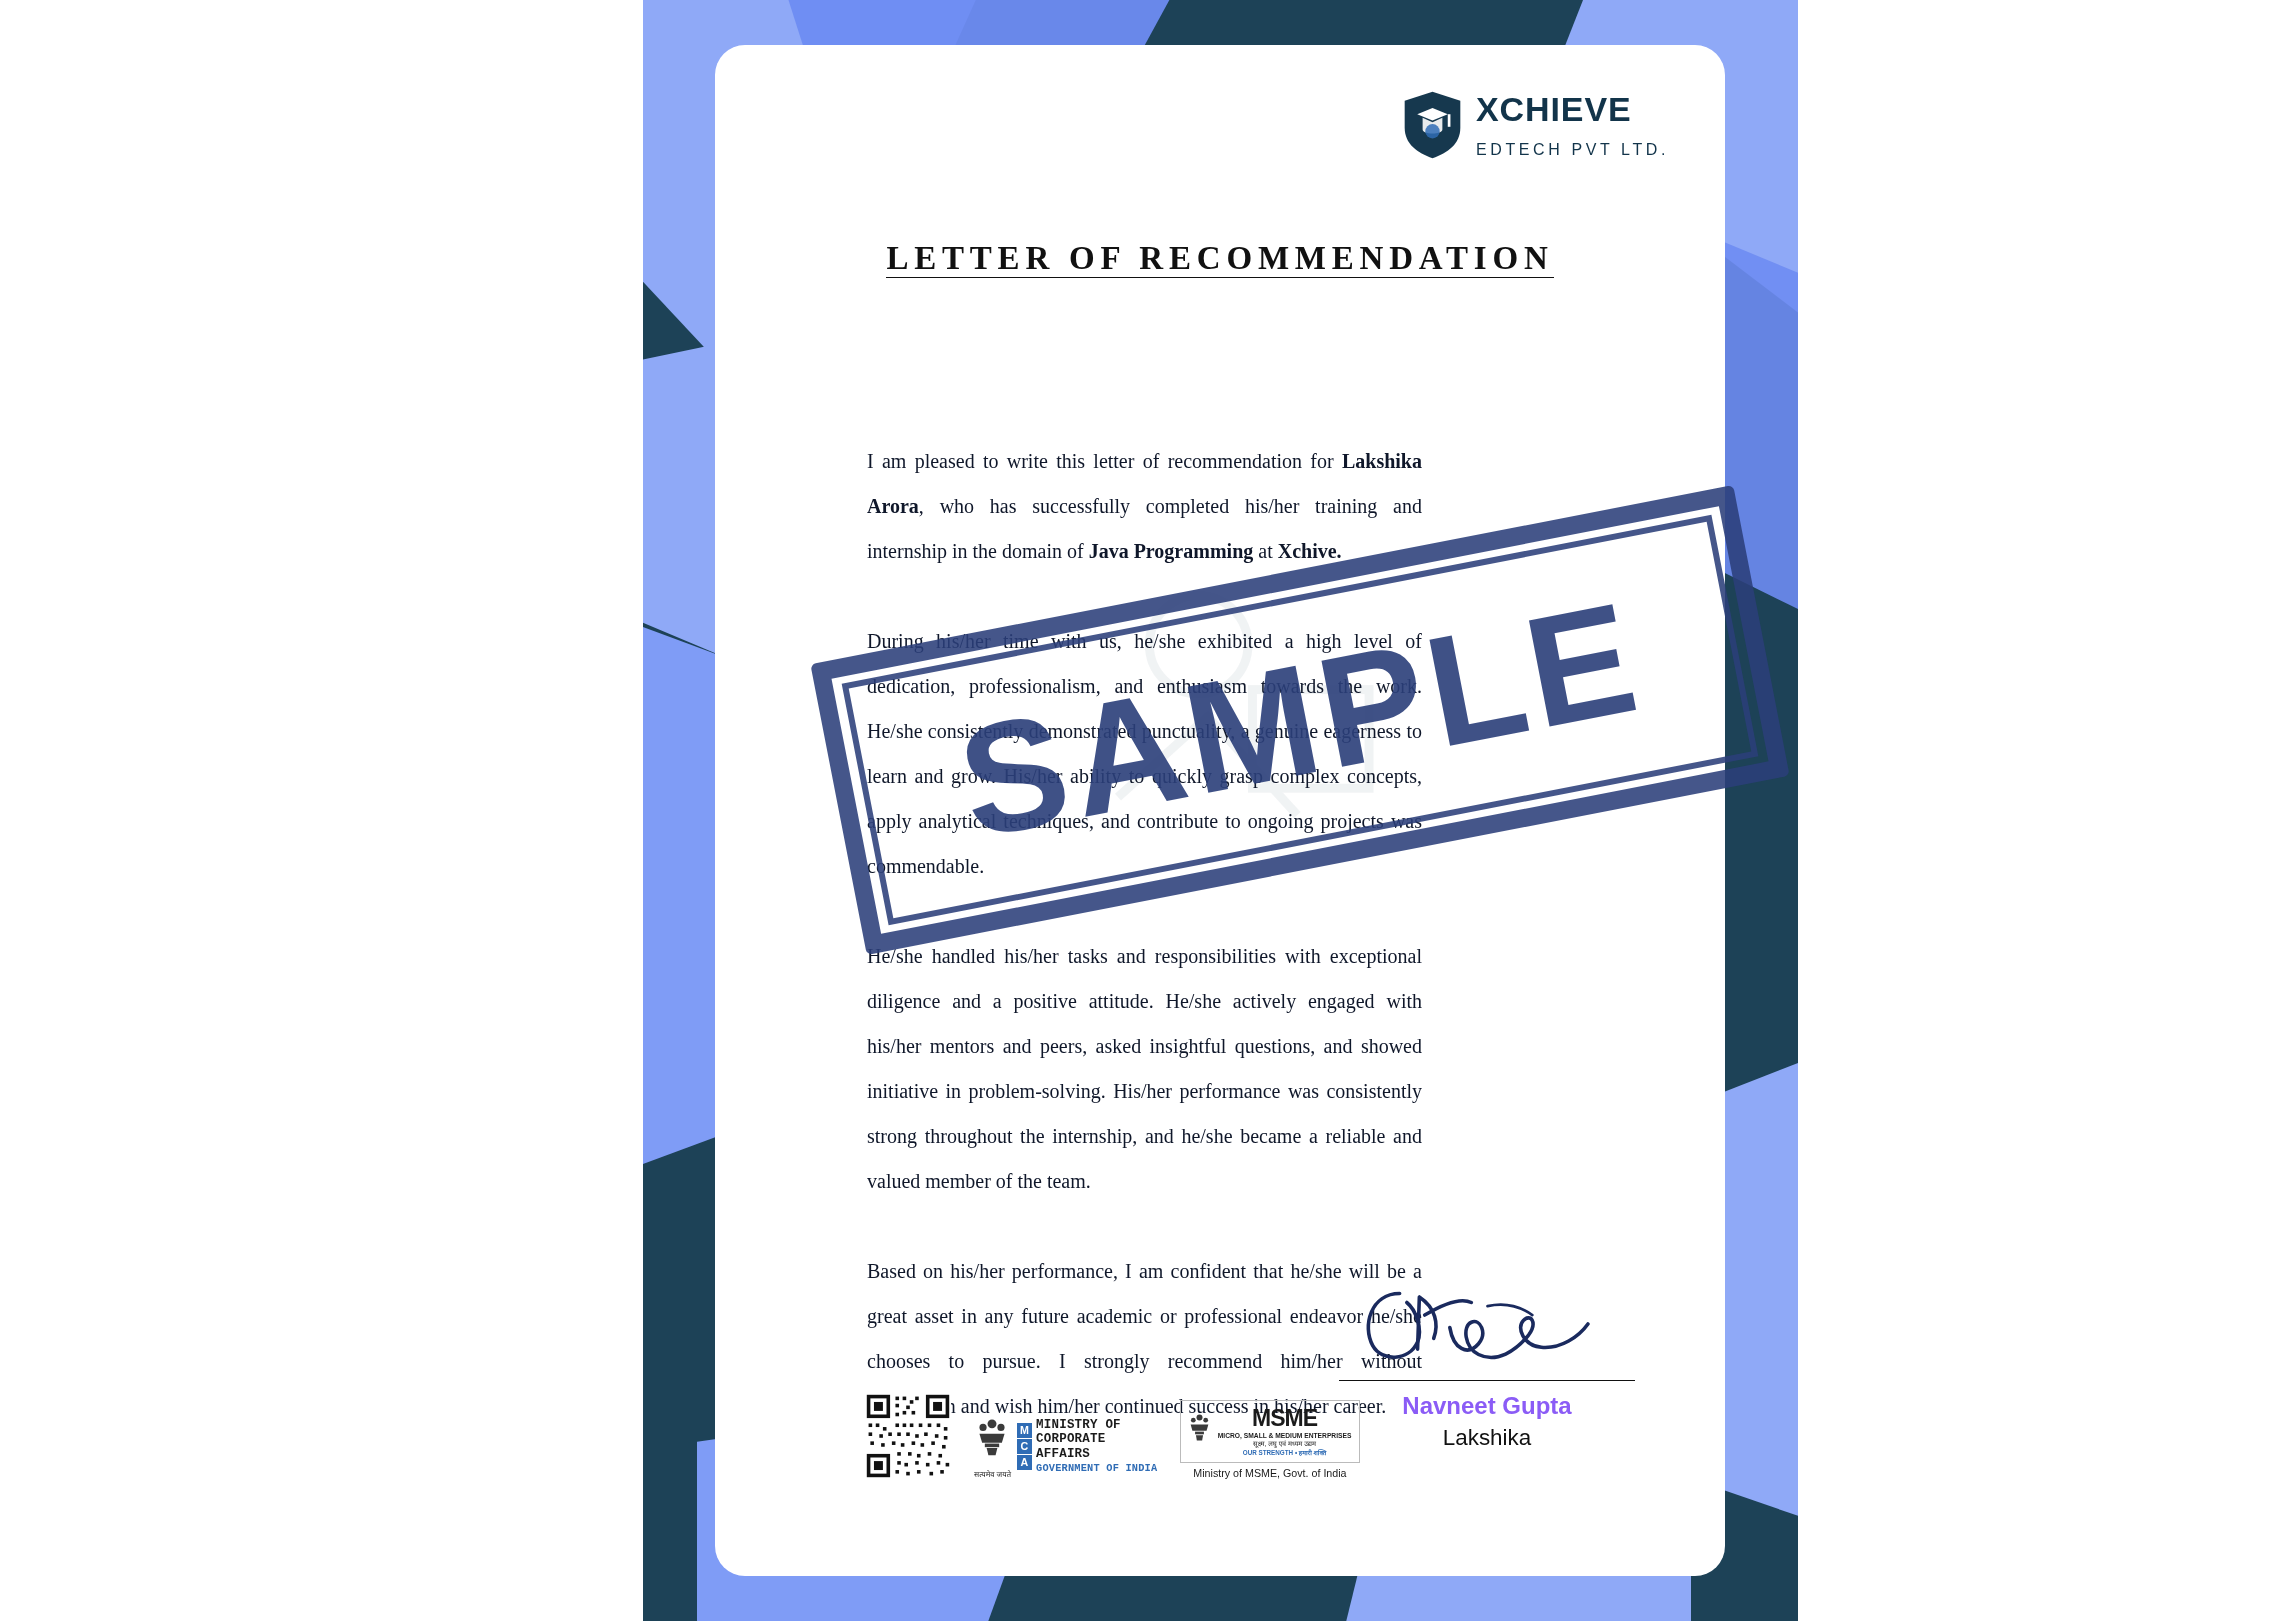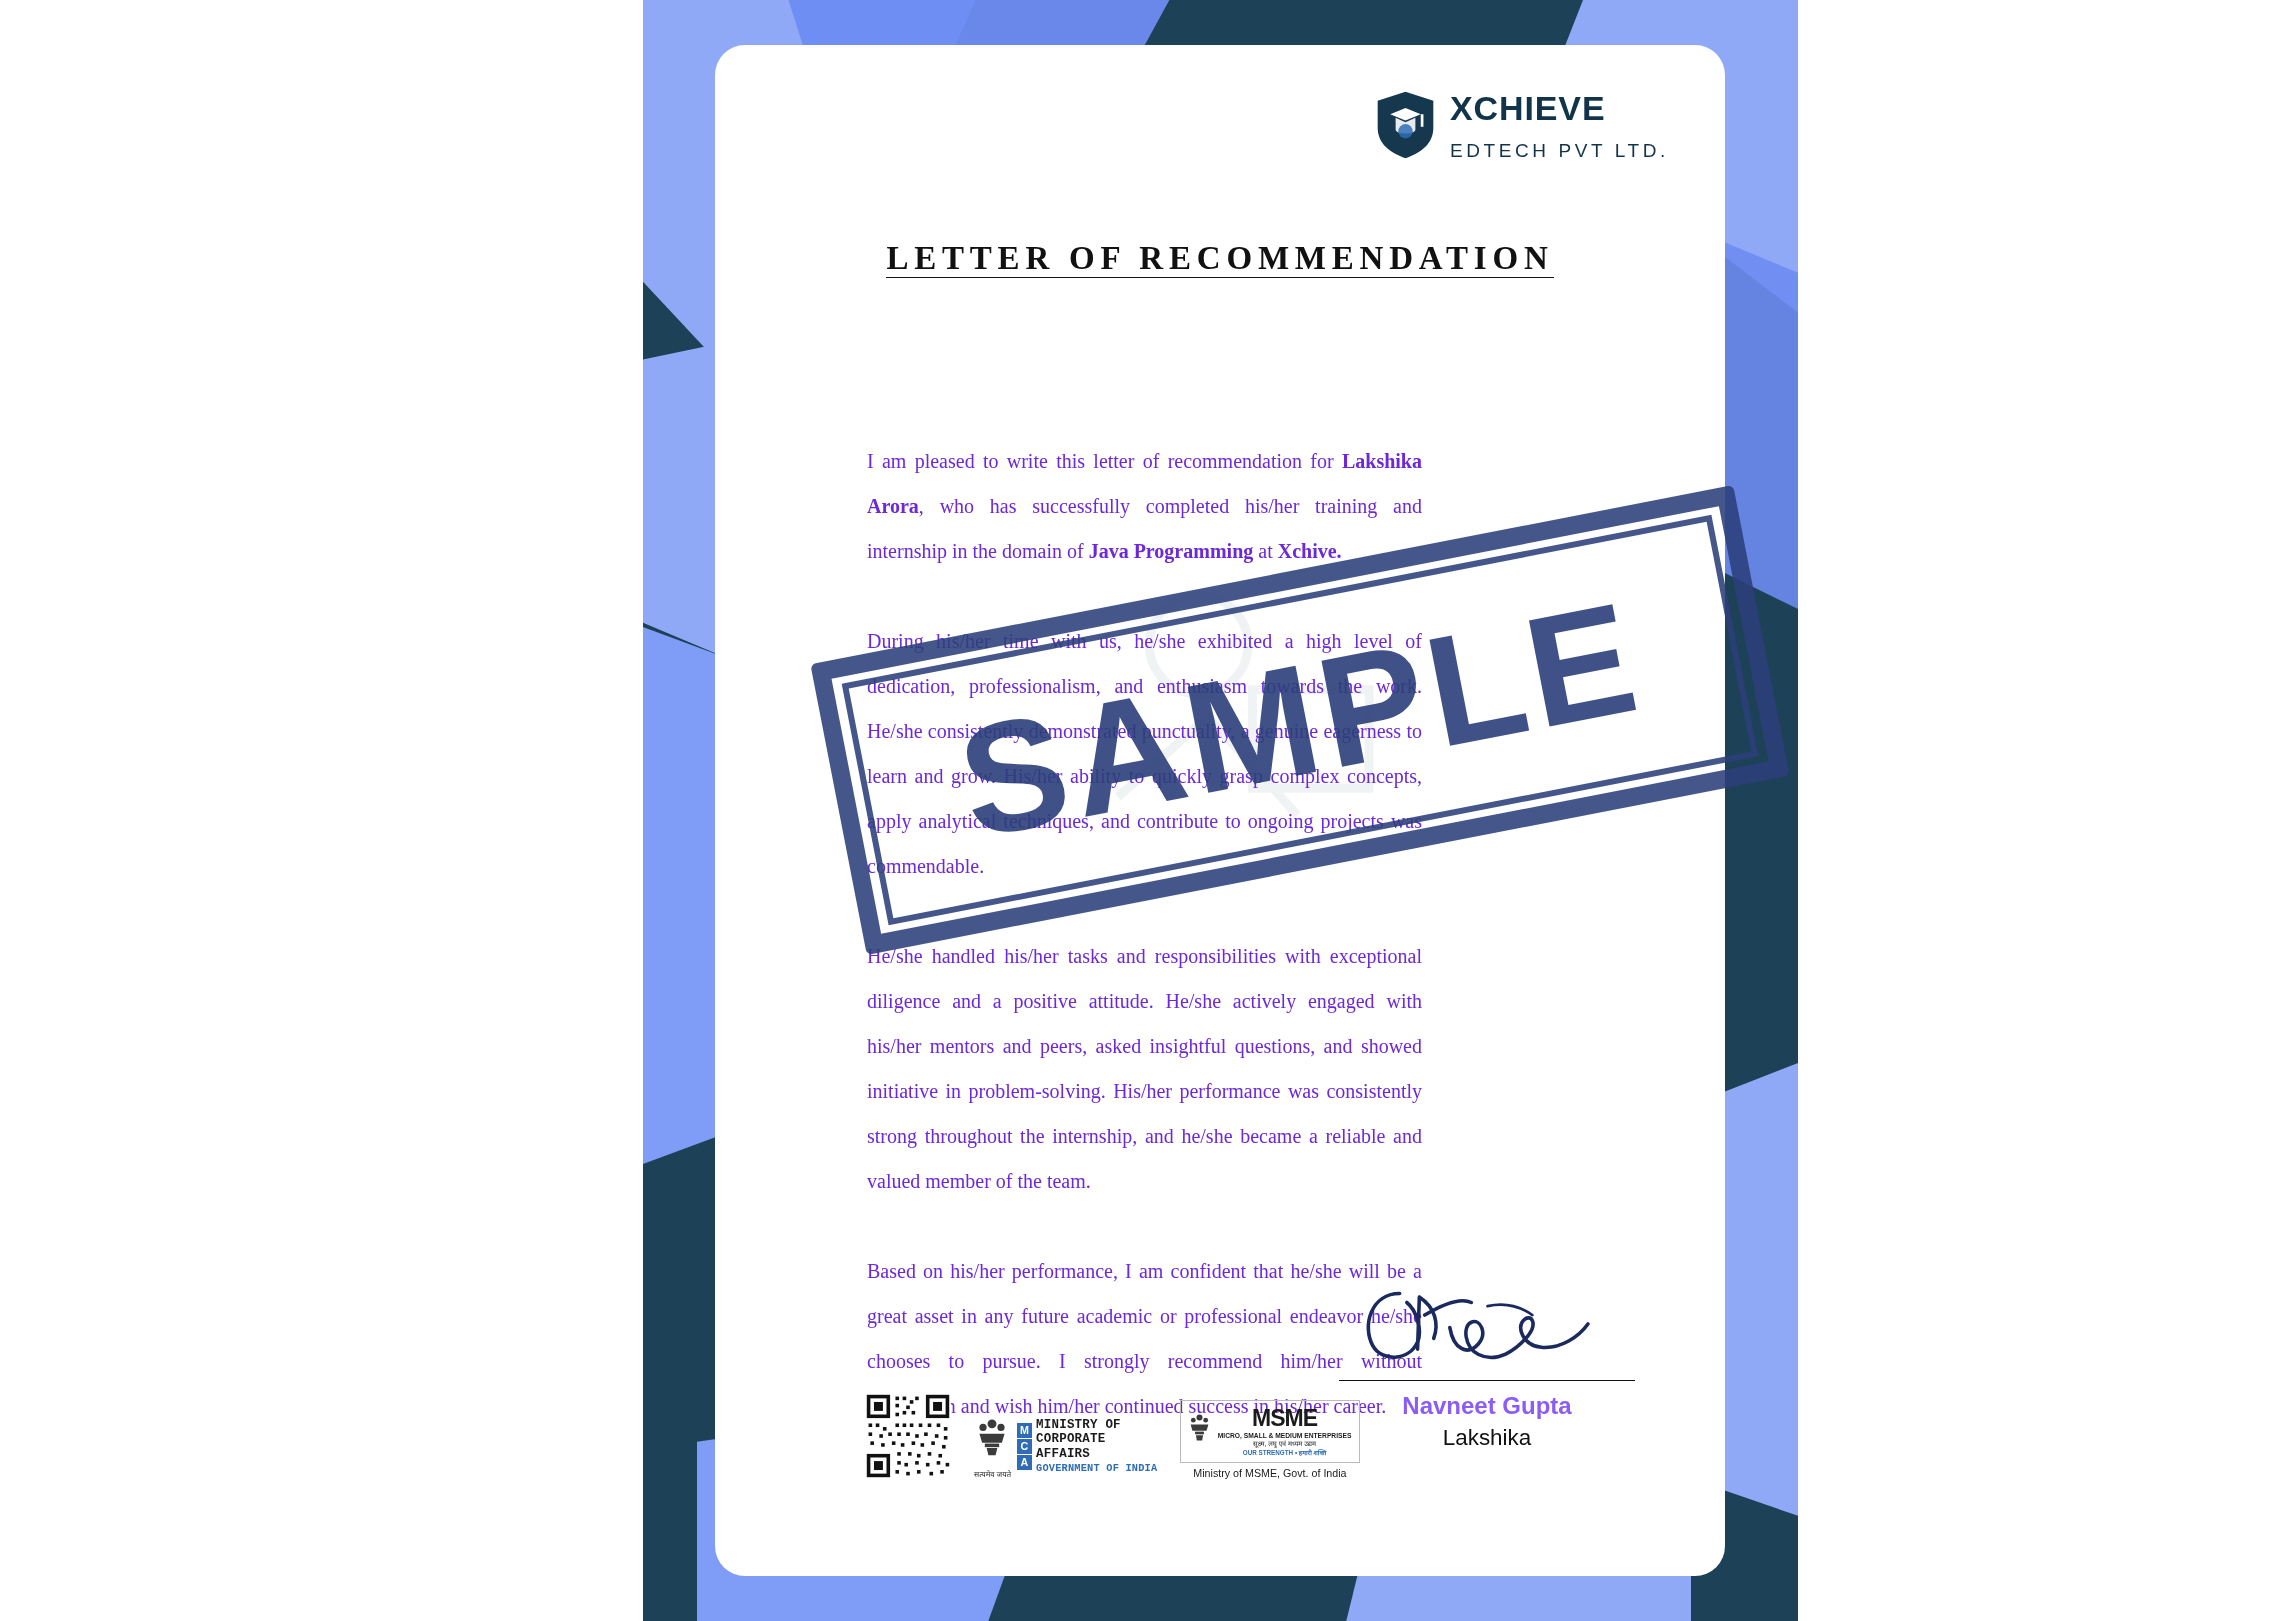--- a/index.html
+++ b/index.html
@@ -124,21 +124,21 @@
   }
   .logo-name {
     font-family: "Liberation Sans", sans-serif;
     font-weight: bold;
     font-size: 34px;
     letter-spacing: 0.9px;
     color: #12344a;
   }
   .logo-sub {
     font-family: "Liberation Sans", sans-serif;
-    font-size: 19px;
+    font-size: 16px;
     letter-spacing: 3.6px;
     color: #12344a;
     margin-top: 16px;
     text-align: right;
   }
 
   
   .title {
     position: absolute;
     left: 0; right: 0;
@@ -156,21 +156,21 @@
   }
 
   
   .body-text {
     position: absolute;
     left: 152px;
     top: 394px;
     width: 555px;
     font-size: 20px;
     line-height: 45px;
-    color: #6d28d9;
+    color: #0f172a;
     text-align: justify;
     font-family: "Liberation Serif", serif;
   }
   .body-text p { margin: 0 0 45px 0; }
   .body-text b { font-weight: bold; }
 
   
   .wm-graphic {
     position: absolute;
     left: 385px;

